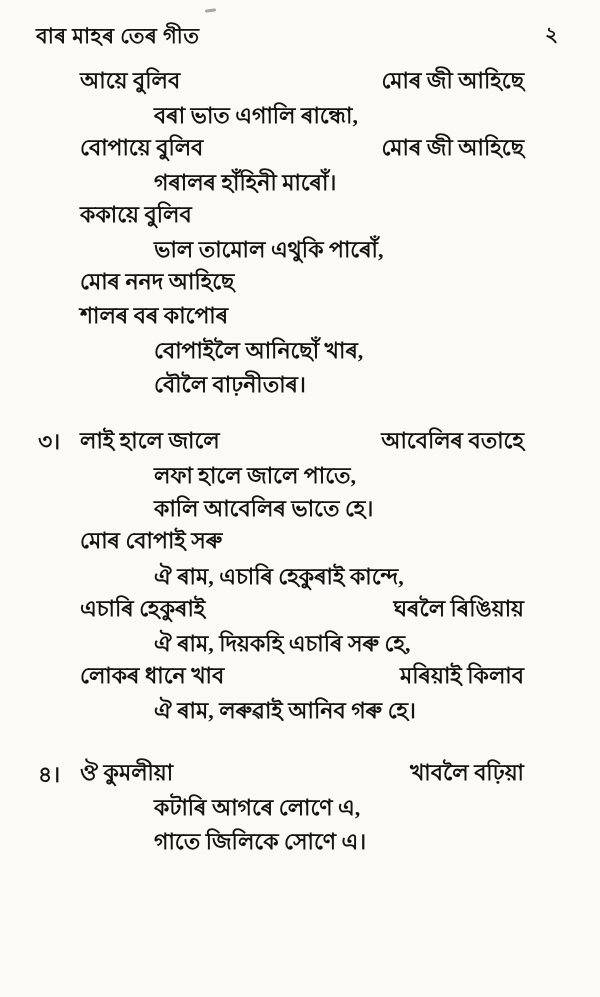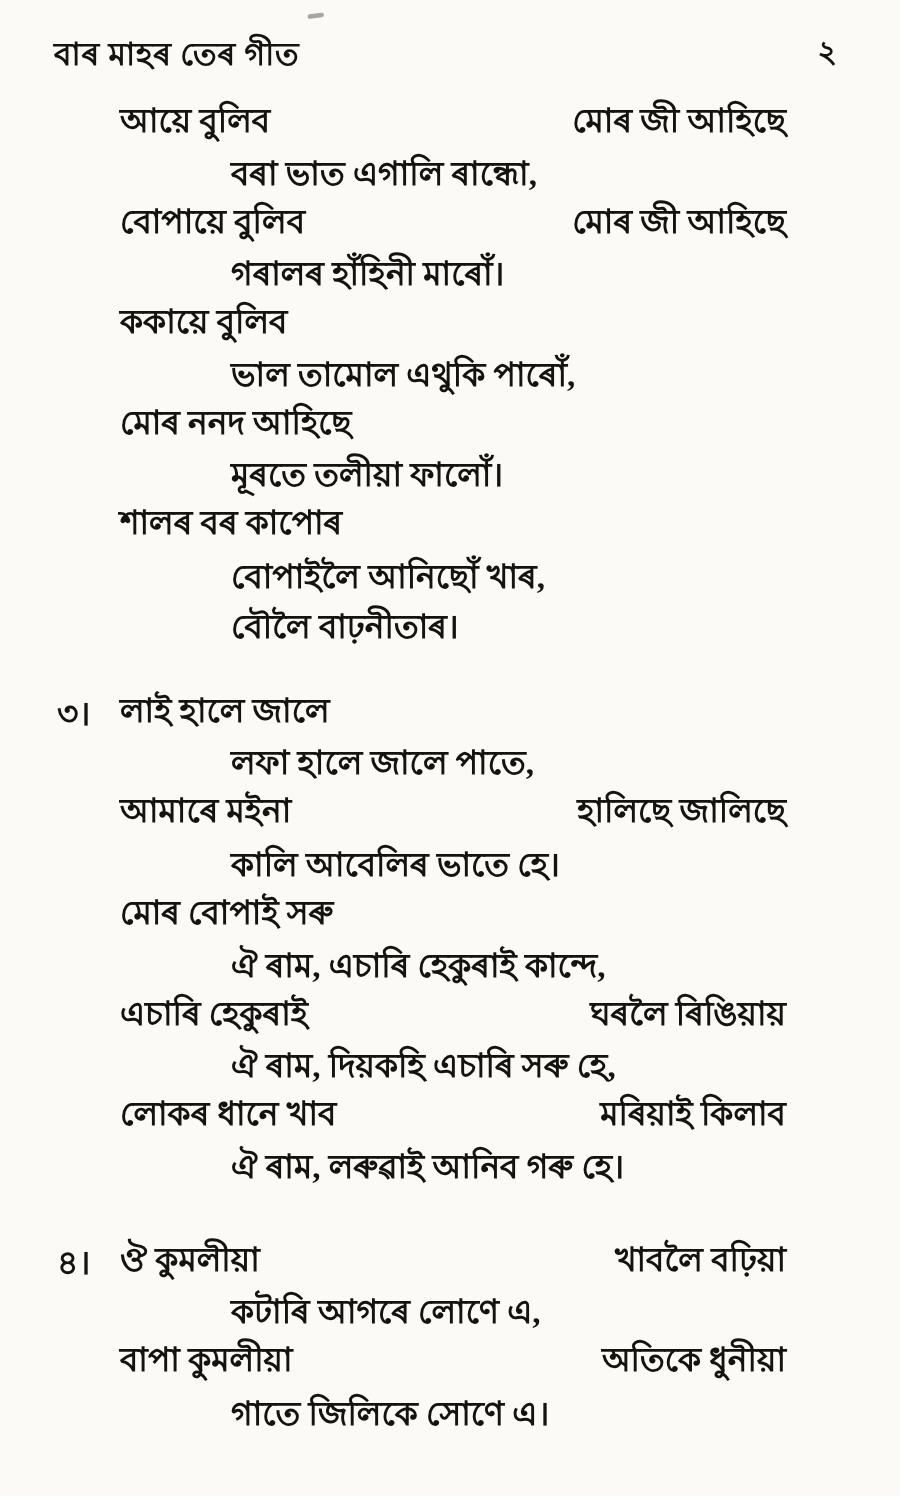--- a/index.html
+++ b/index.html
@@ -76,38 +76,34 @@
         <span>মোৰ জী আহিছে</span>
       </div>
       <div class="line indent">গৰালৰ হাঁহিনী মাৰোঁ।</div>
       <div class="line couplet">
         <span>ককায়ে বুলিব</span>
       </div>
       <div class="line indent">ভাল তামোল এথুকি পাৰোঁ,</div>
       <div class="line couplet">
         <span>মোৰ ননদ আহিছে</span>
       </div>
-      <div class="line indent">মূৰতে তলীয়া ফালোঁ।</div>
       <div class="line couplet">
         <span>শালৰ বৰ কাপোৰ</span>
       </div>
       <div class="line indent">বোপাইলৈ আনিছোঁ খাৰ,</div>
       <div class="line indent">বৌলৈ বাঢ়নীতাৰ।</div>
     </div>
 
     <div class="song">
       <div class="line couplet">
         <span class="song-number">৩।</span>
         <span>লাই হালে জালে</span>
+        <span>আবেলিৰ বতাহে</span>
       </div>
       <div class="line indent">লফা হালে জালে পাতে,</div>
-      <div class="line couplet">
-        <span>আমাৰে মইনা</span>
-        <span>হালিছে জালিছে</span>
-      </div>
       <div class="line indent">কালি আবেলিৰ ভাতে হে।</div>
       <div class="line couplet">
         <span>মোৰ বোপাই সৰু</span>
       </div>
       <div class="line indent">ঐ ৰাম, এচাৰি হেকুৰাই কান্দে,</div>
       <div class="line couplet">
         <span>এচাৰি হেকুৰাই</span>
         <span>ঘৰলৈ ৰিঙিয়ায়</span>
       </div>
       <div class="line indent">ঐ ৰাম, দিয়কহি এচাৰি সৰু হে,</div>
@@ -118,21 +114,17 @@
       <div class="line indent">ঐ ৰাম, লৰুৱাই আনিব গৰু হে।</div>
     </div>
 
     <div class="song">
       <div class="line couplet">
         <span class="song-number">৪।</span>
         <span>ঔ কুমলীয়া</span>
         <span>খাবলৈ বঢ়িয়া</span>
       </div>
       <div class="line indent">কটাৰি আগৰে লোণে এ,</div>
-      <div class="line couplet">
-        <span>বাপা কুমলীয়া</span>
-        <span>অতিকে ধুনীয়া</span>
-      </div>
       <div class="line indent">গাতে জিলিকে সোণে এ।</div>
     </div>
 
   </div>
 </div>
 
 </body></html>

